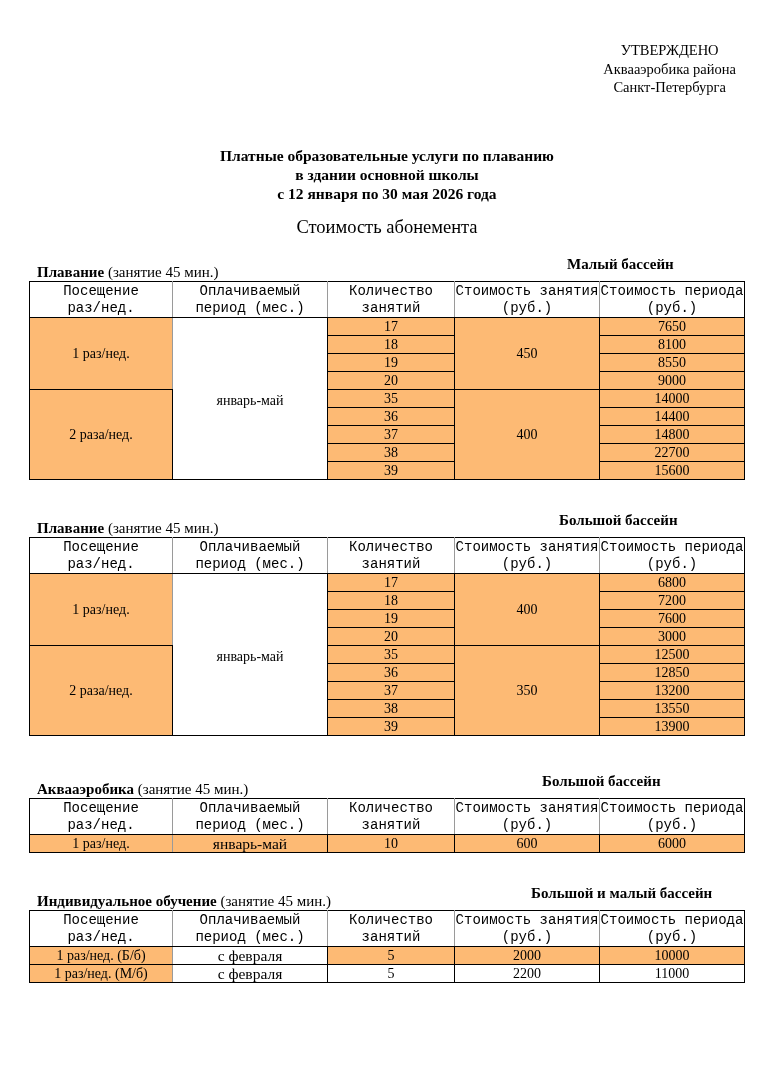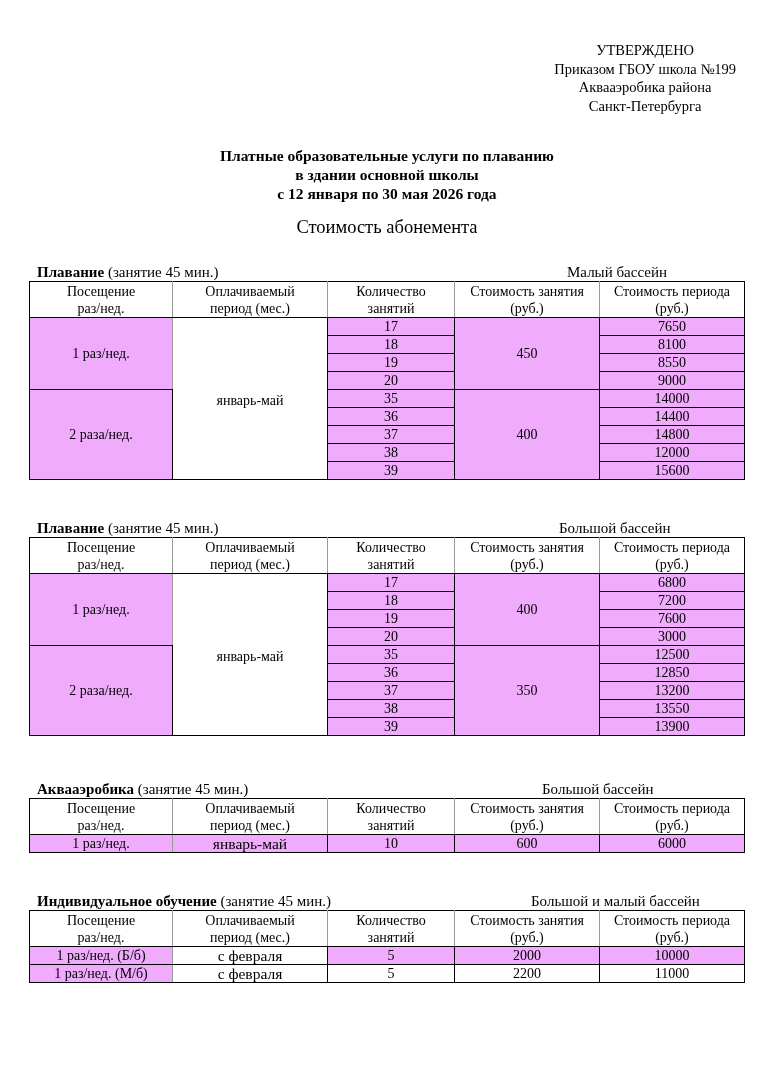--- a/index.html
+++ b/index.html
@@ -18,46 +18,45 @@
   .subtitle {
     position: absolute; left: 0; width: 774px; top: 216px; text-align: center;
     font-size: 18.5px; line-height: 22px;
   }
   .section { position: absolute; left: 29px; width: 683px; }
   .sec-head {
     position: relative; height: 17px; font-size: 15px; line-height: 17px;
   }
   .sec-head .left { position: absolute; left: 8px; bottom: 0; white-space: nowrap; }
   .sec-head .left b { font-weight: bold; }
-  .sec-head .right { position: absolute; bottom: 0; font-weight: normal; white-space: nowrap; }
+  .sec-head .right { position: absolute; bottom: 8px; font-weight: bold; white-space: nowrap; }
   table {
     border-collapse: collapse; width: 715px; table-layout: fixed;
     font-size: 14px; line-height: 17px;
   }
   col.c1 { width: 143px; } col.c2 { width: 155px; } col.c3 { width: 127px; }
   col.c4 { width: 145px; } col.c5 { width: 145px; }
   th, td {
     border: 1px solid #000; text-align: center; font-weight: normal; padding: 0;
     vertical-align: middle;
   }
-  th { border-left-color: #9a9a9a; border-right-color: #9a9a9a; padding-top: 1px; }
+  th { border-left-color: #9a9a9a; border-right-color: #9a9a9a; padding-top: 1px; font-family: Liberation Mono, monospace; }
   th:first-child { border-left-color: #000; }
   th:last-child { border-right-color: #000; }
   td { height: 17px; }
-  .gray { background: #f0abfc; }
+  .gray { background: #fdba74; }
   .white { background: #ffffff; }
   td.grayline-r { border-right-color: #9a9a9a; }
   td.period-top { vertical-align: top; }
 </style>
 </head>
 <body>
 
 <div class="approve">
   <div>УТВЕРЖДЕНО</div>
-  <div>Приказом ГБОУ школа №199</div>
   <div>Аквааэробика района</div>
   <div>Санкт-Петербурга</div>
 </div>
 
 <div class="title">
   <div>Платные образовательные услуги по плаванию</div>
   <div>в здании основной школы</div>
   <div>с 12 января по 30 мая 2026 года</div>
 </div>
 <div class="subtitle">Стоимость абонемента</div>
@@ -128,21 +127,21 @@
       <tr>
         <td class="gray">36</td>
         <td class="gray">14400</td>
       </tr>
       <tr>
         <td class="gray">37</td>
         <td class="gray">14800</td>
       </tr>
       <tr>
         <td class="gray">38</td>
-        <td class="gray">12000</td>
+        <td class="gray">22700</td>
       </tr>
       <tr>
         <td class="gray">39</td>
         <td class="gray">15600</td>
       </tr>
     </tbody>
   </table>
 </div>
 
 <div class="section" style="top:520px;">

